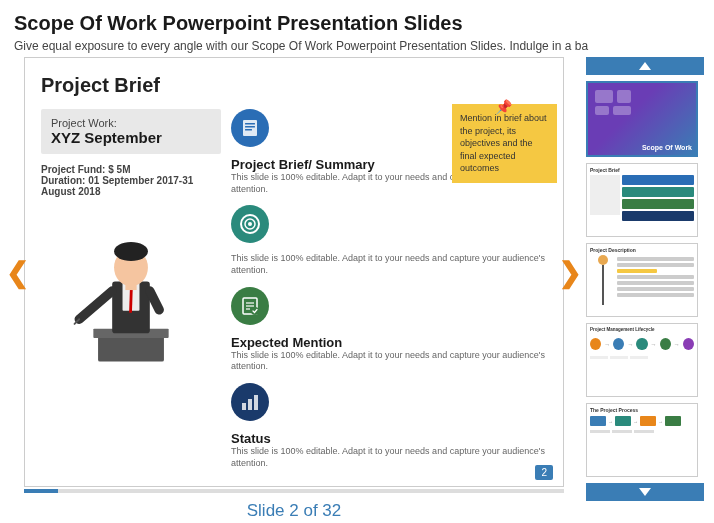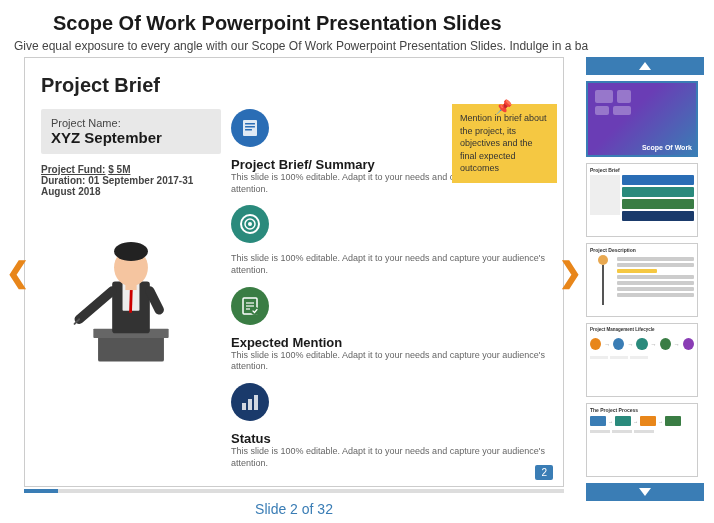--- a/index.html
+++ b/index.html
@@ -12,21 +12,20 @@
     }
 
     .page-header {
       padding: 10px 14px 4px 14px;
     }
     .page-title {
       font-size: 20px;
       font-weight: bold;
       color: #1a1a1a;
       line-height: 1.3;
-      margin-left: 39px;
     }
     .page-desc {
       font-size: 12px;
       color: #444;
       margin-top: 3px;
     }
 
     .main-layout {
       display: flex;
       padding: 0 10px;
@@ -90,21 +89,20 @@
     }
 
     .project-fund {
       font-size: 10px;
       color: #444;
       margin-top: 4px;
     }
 
     .project-fund span {
       font-weight: bold;
-      text-decoration: underline;
     }
 
     .project-duration {
       font-size: 10px;
       color: #444;
     }
 
     .project-duration span {
       font-weight: bold;
     }
@@ -214,21 +212,21 @@
       background: #3a7db5;
       color: white;
       font-size: 10px;
       padding: 2px 6px;
       border-radius: 2px;
     }
 
     
     .slide-caption {
       margin-top: 8px;
-      font-size: 14px;
+      font-size: 17px;
       color: #3a7db5;
       text-align: center;
     }
 
     
     .thumbnail-sidebar {
       width: 118px;
       display: flex;
       flex-direction: column;
       gap: 6px;
@@ -465,21 +463,21 @@
     <div class="slide-nav-wrapper">
       <button class="nav-arrow nav-arrow-left">❮</button>
 
       <div class="slide-wrapper">
         <div class="slide-title">Project Brief</div>
 
         <div class="slide-content">
 
           <div class="slide-left">
             <div class="project-name-box">
-              <div class="project-name-label">Project Name:</div>
+              <div class="project-name-label">Project Work:</div>
               <div class="project-name-value">XYZ September</div>
             </div>
             <div class="project-fund">
               <span>Project Fund:</span> <span style="font-weight:bold">$ 5M</span>
             </div>
             <div class="project-duration">
               <span>Duration:</span> <span style="font-weight:bold">01 September 2017-31 August 2018</span>
             </div>
 
             <div class="person-figure">

